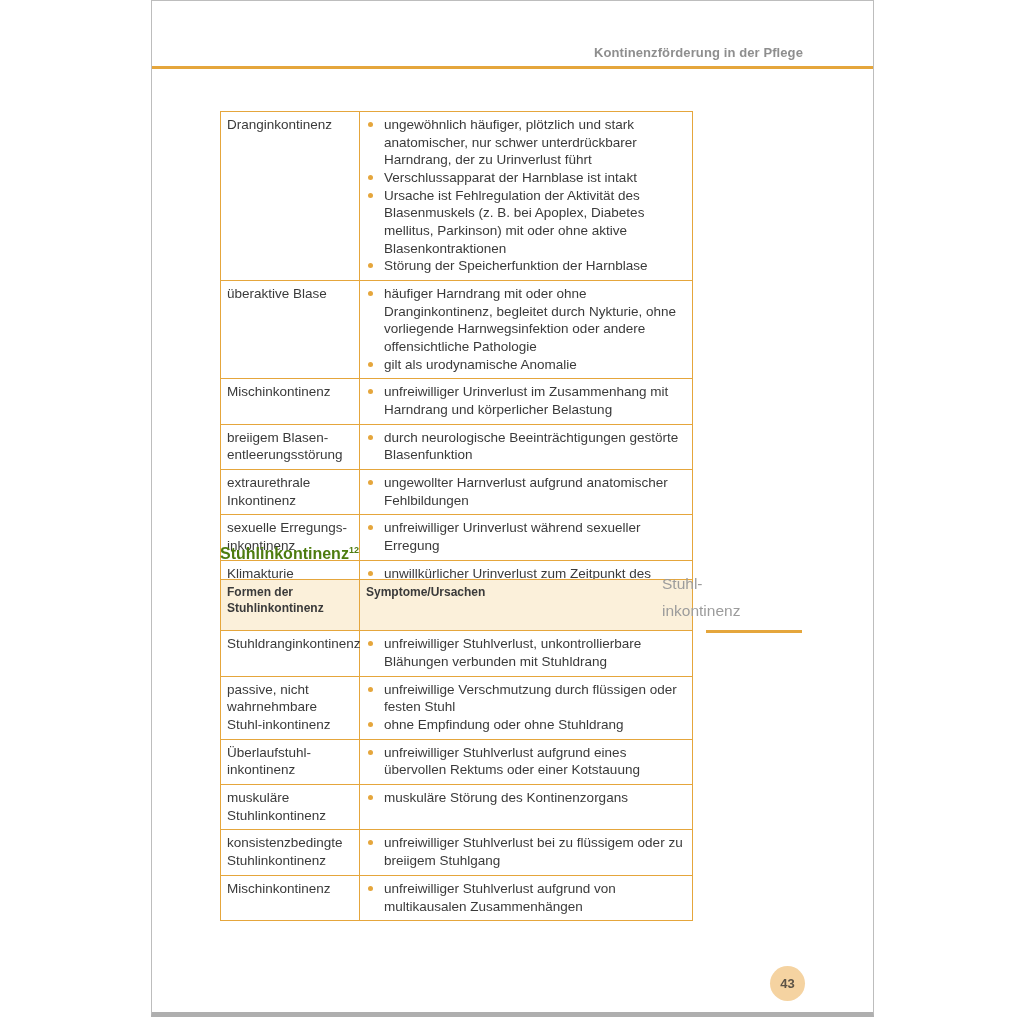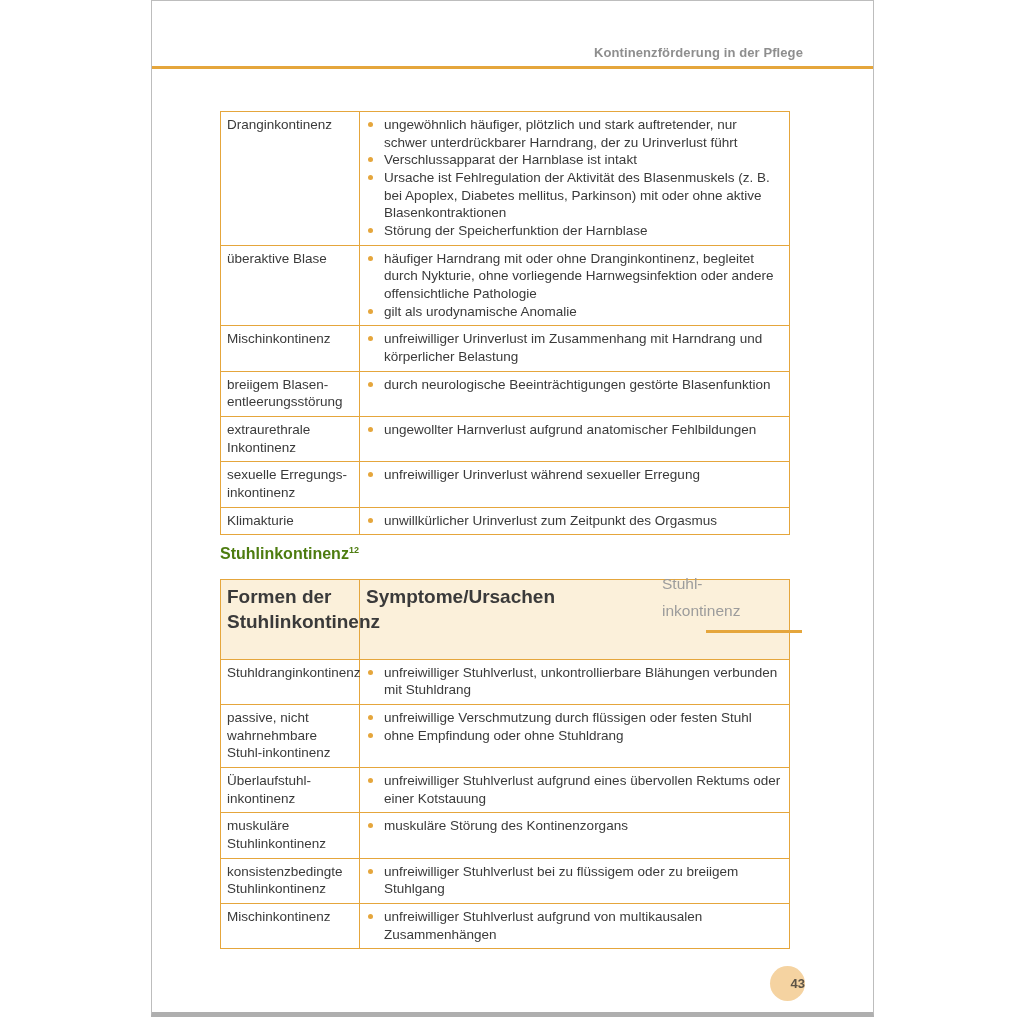--- a/index.html
+++ b/index.html
@@ -21,35 +21,35 @@
   }
   .header-text{
     position:absolute;top:44px;right:70px;
     font-size:13px;font-weight:700;color:var(--gray-head);
     letter-spacing:.1px;
   }
   .header-rule{
     position:absolute;top:65px;left:0;width:100%;height:3px;background:var(--accent);
   }
   .content-table{
-    position:absolute;left:68px;width:570px;
+    position:absolute;left:68px;width:473px;
     border-collapse:collapse;table-layout:fixed;
     font-size:13.5px;line-height:1.31;color:var(--ink);
   }
   .table-urinary{top:110px;}
   .table-stool{top:578px;}
   .content-table td,.content-table th{
     border:1px solid var(--accent);vertical-align:top;
   }
   .content-table col.c-term{width:139px;}
   .term-cell{padding:4px 8px 5px 6px;}
   .desc-cell{padding:4px 8px 5px 0;}
   .content-table th{
-    background:var(--cream);text-align:left;font-size:19px;
-    padding:5px 8px 24px 6px;font-weight:700;
+    background:var(--cream);text-align:left;font-size:12px;
+    padding:5px 8px 14px 6px;font-weight:700;
   }
   ul.bullets{list-style:none;}
   ul.bullets li{position:relative;padding-left:24px;}
   ul.bullets li::before{
     content:"";position:absolute;left:8px;top:6px;
     width:5px;height:5px;border-radius:50%;background:var(--accent);
   }
   .section-heading{
     position:absolute;left:68px;top:544px;
     font-size:16px;font-weight:700;color:#4d7c0f;
@@ -59,21 +59,21 @@
     position:absolute;right:71px;top:569px;width:140px;text-align:left;
     font-size:15.5px;line-height:27px;color:var(--note-gray);
   }
   .margin-note .note-rule{
     display:block;margin-left:auto;margin-top:6px;
     width:96px;height:3px;background:var(--accent);
   }
   .page-circle{
     position:absolute;left:618px;top:965px;width:35px;height:35px;
     border-radius:50%;background:var(--circle);
-    display:flex;align-items:center;justify-content:flex-end;
+    display:flex;align-items:center;justify-content:center;
     font-size:13px;font-weight:700;color:#5C5346;
   }
 </style>
 </head>
 <body>
 
 <div class="sheet">
 
   <div class="header-text">Kontinenzförderung in der Pflege</div>
   <div class="header-rule"></div>
@@ -81,21 +81,21 @@
   <table class="content-table table-urinary">
     <colgroup>
         <col class="c-term">
         <col>
       </colgroup>
     <tbody>
         <tr>
           <td class="term-cell">Dranginkontinenz</td>
           <td class="desc-cell">
             <ul class="bullets">
-              <li>ungewöhnlich häufiger, plötzlich und stark auftretender, nur schwer unterdrückbarer Harndrang, der zu Urinverlust führt</li>
+              <li>ungewöhnlich häufiger, plötzlich und stark anatomischer, nur schwer unterdrückbarer Harndrang, der zu Urinverlust führt</li>
               <li>Verschlussapparat der Harnblase ist intakt</li>
               <li>Ursache ist Fehlregulation der Aktivität des Blasenmuskels (z. B. bei Apoplex, Diabetes mellitus, Parkinson) mit oder ohne aktive Blasenkontraktionen</li>
               <li>Störung der Speicherfunktion der Harnblase</li>
             </ul>
           </td>
         </tr>
         <tr>
           <td class="term-cell">überaktive Blase</td>
           <td class="desc-cell">
             <ul class="bullets">

